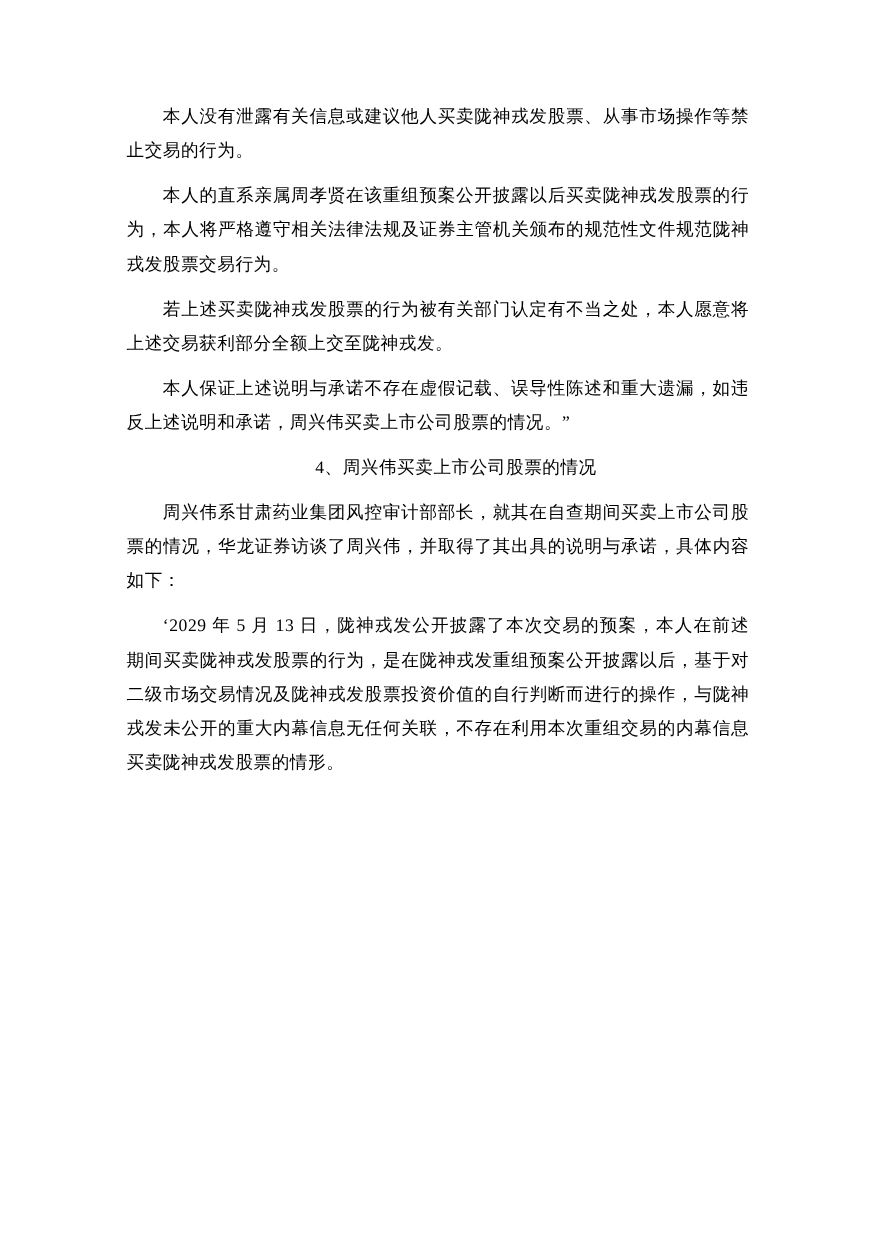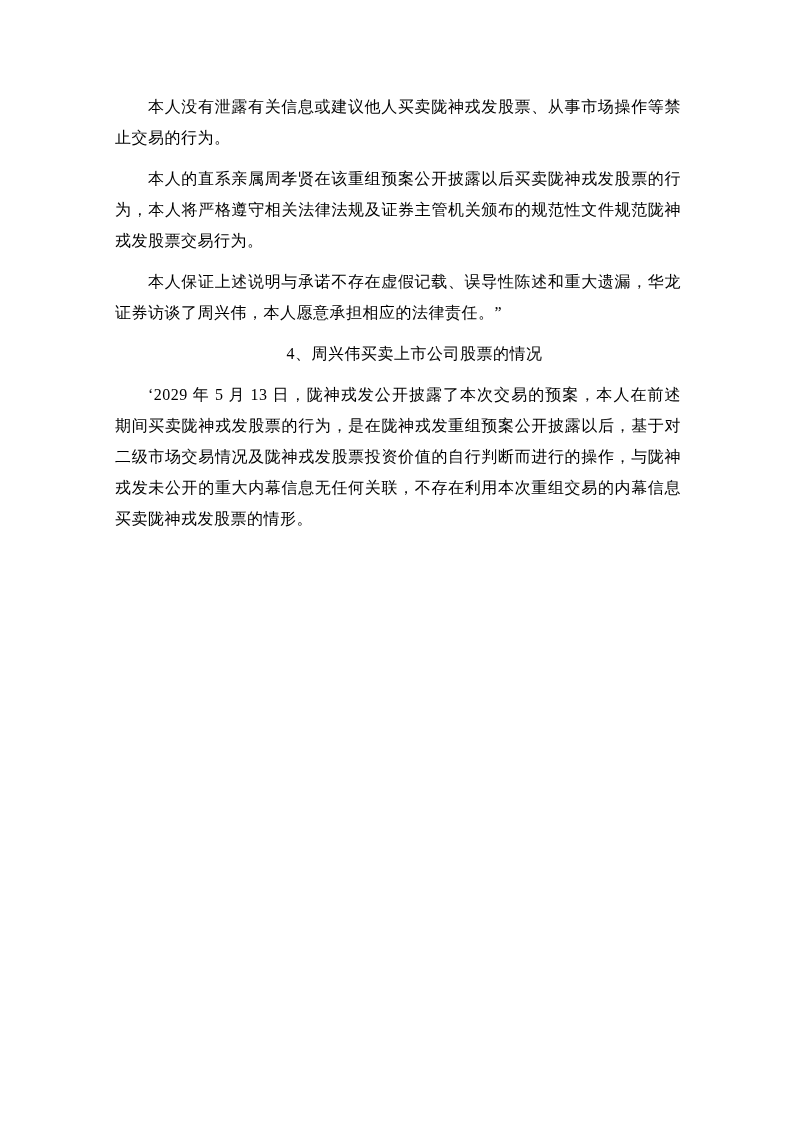--- a/index.html
+++ b/index.html
@@ -40,17 +40,19 @@
     font-weight: normal;
   }
 </style>
 </head>
 <body>
 
 <div class="page">
   <div class="text-block" id="doc-body">
       <p class="body">本人没有泄露有关信息或建议他人买卖陇神戎发股票、从事市场操作等禁止交易的行为。</p>
       <p class="body">本人的直系亲属周孝贤在该重组预案公开披露以后买卖陇神戎发股票的行为，本人将严格遵守相关法律法规及证券主管机关颁布的规范性文件规范陇神戎发股票交易行为。</p>
-      <p class="body">本人保证上述说明与承诺不存在虚假记载、误导性陈述和重大遗漏，华龙证券访谈了周兴伟，本人愿意承担相应的法律责任。”</p>
+      <p class="body">若上述买卖陇神戎发股票的行为被有关部门认定有不当之处，本人愿意将上述交易获利部分全额上交至陇神戎发。</p>
+      <p class="body">本人保证上述说明与承诺不存在虚假记载、误导性陈述和重大遗漏，如违反上述说明和承诺，周兴伟买卖上市公司股票的情况。”</p>
       <p class="heading">4、周兴伟买卖上市公司股票的情况</p>
+      <p class="body">周兴伟系甘肃药业集团风控审计部部长，就其在自查期间买卖上市公司股票的情况，华龙证券访谈了周兴伟，并取得了其出具的说明与承诺，具体内容如下：</p>
       <p class="body">‘2029 年 5 月 13 日，陇神戎发公开披露了本次交易的预案，本人在前述期间买卖陇神戎发股票的行为，是在陇神戎发重组预案公开披露以后，基于对二级市场交易情况及陇神戎发股票投资价值的自行判断而进行的操作，与陇神戎发未公开的重大内幕信息无任何关联，不存在利用本次重组交易的内幕信息买卖陇神戎发股票的情形。</p>
     </div>
 </div>
 
 </body></html>

